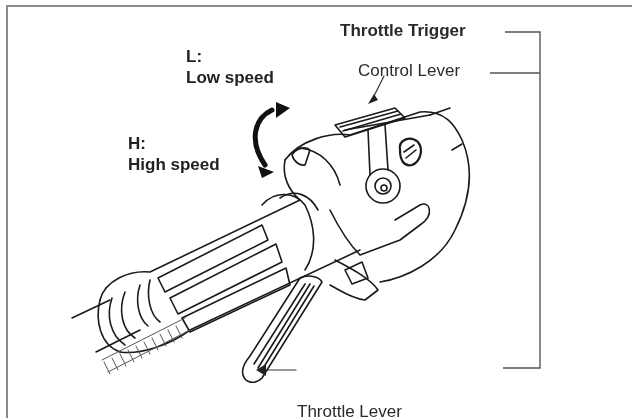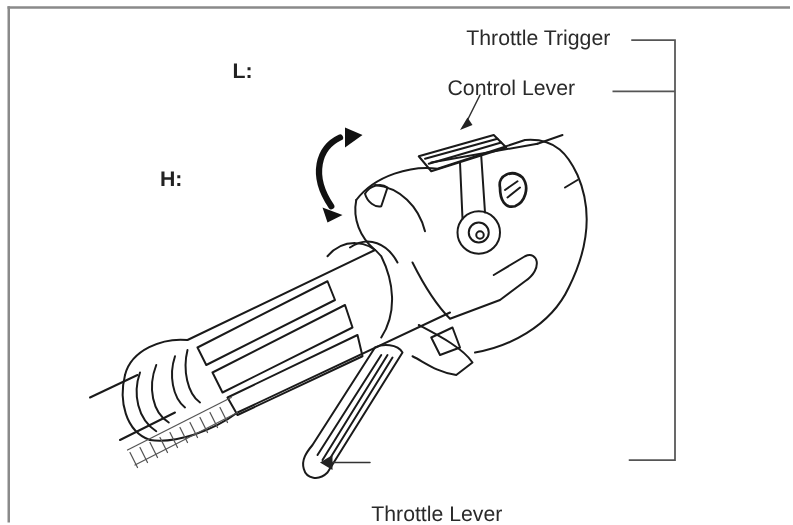--- a/index.html
+++ b/index.html
@@ -91,22 +91,24 @@
     <path d="M296 370 L262 370" stroke="#333" stroke-width="1.2"></path>
     <polygon points="256,370 266,364 266,376" fill="#222" stroke="none"></polygon>
   </g>
 
   <g stroke="#555" stroke-width="1.4" fill="none">
     <path d="M505 32 L540 32 L540 368 L503 368"></path>
     <path d="M490 73 L540 73"></path>
   </g>
 </svg>
 
-<div class="label callout" style="left:373px; top:21px;">Throttle Trigger</div>
+<div class="label callout" style="left:340px; top:21px;font-weight:bold;">Throttle Trigger</div>
 <div class="label callout" style="left:358px; top:61px;text-align:center;">Control Lever</div>
 <div class="label callout" style="left:297px; top:358px;margin-top:44px;">Throttle Lever</div>
 
 <div class="label speed" style="left:186px; top:46px;">
   <div>L:</div>
+  <div>Low speed</div>
 </div>
 <div class="label speed" style="left:128px; top:133px;">
   <div>H:</div>
+  <div>High speed</div>
 </div>
 
 </body></html>

